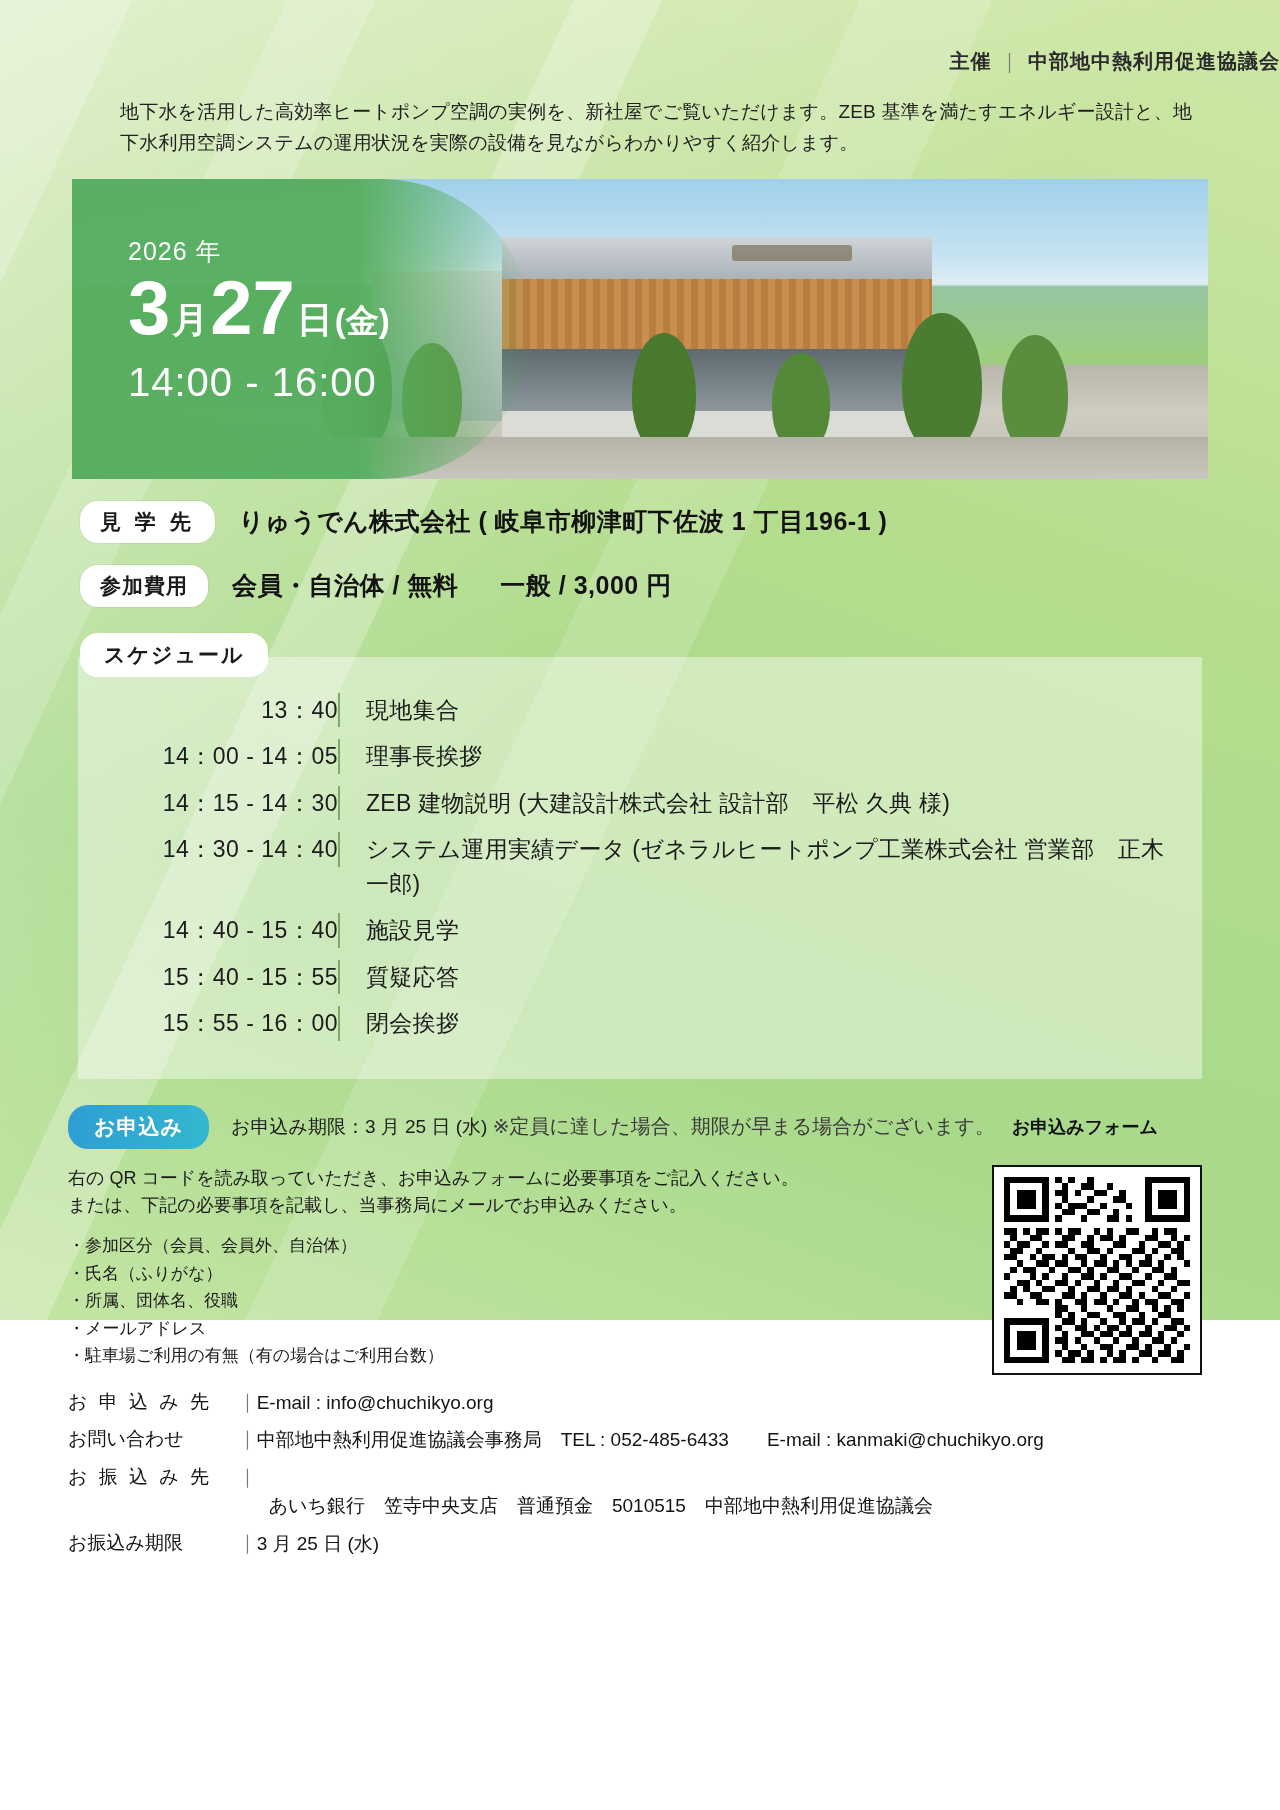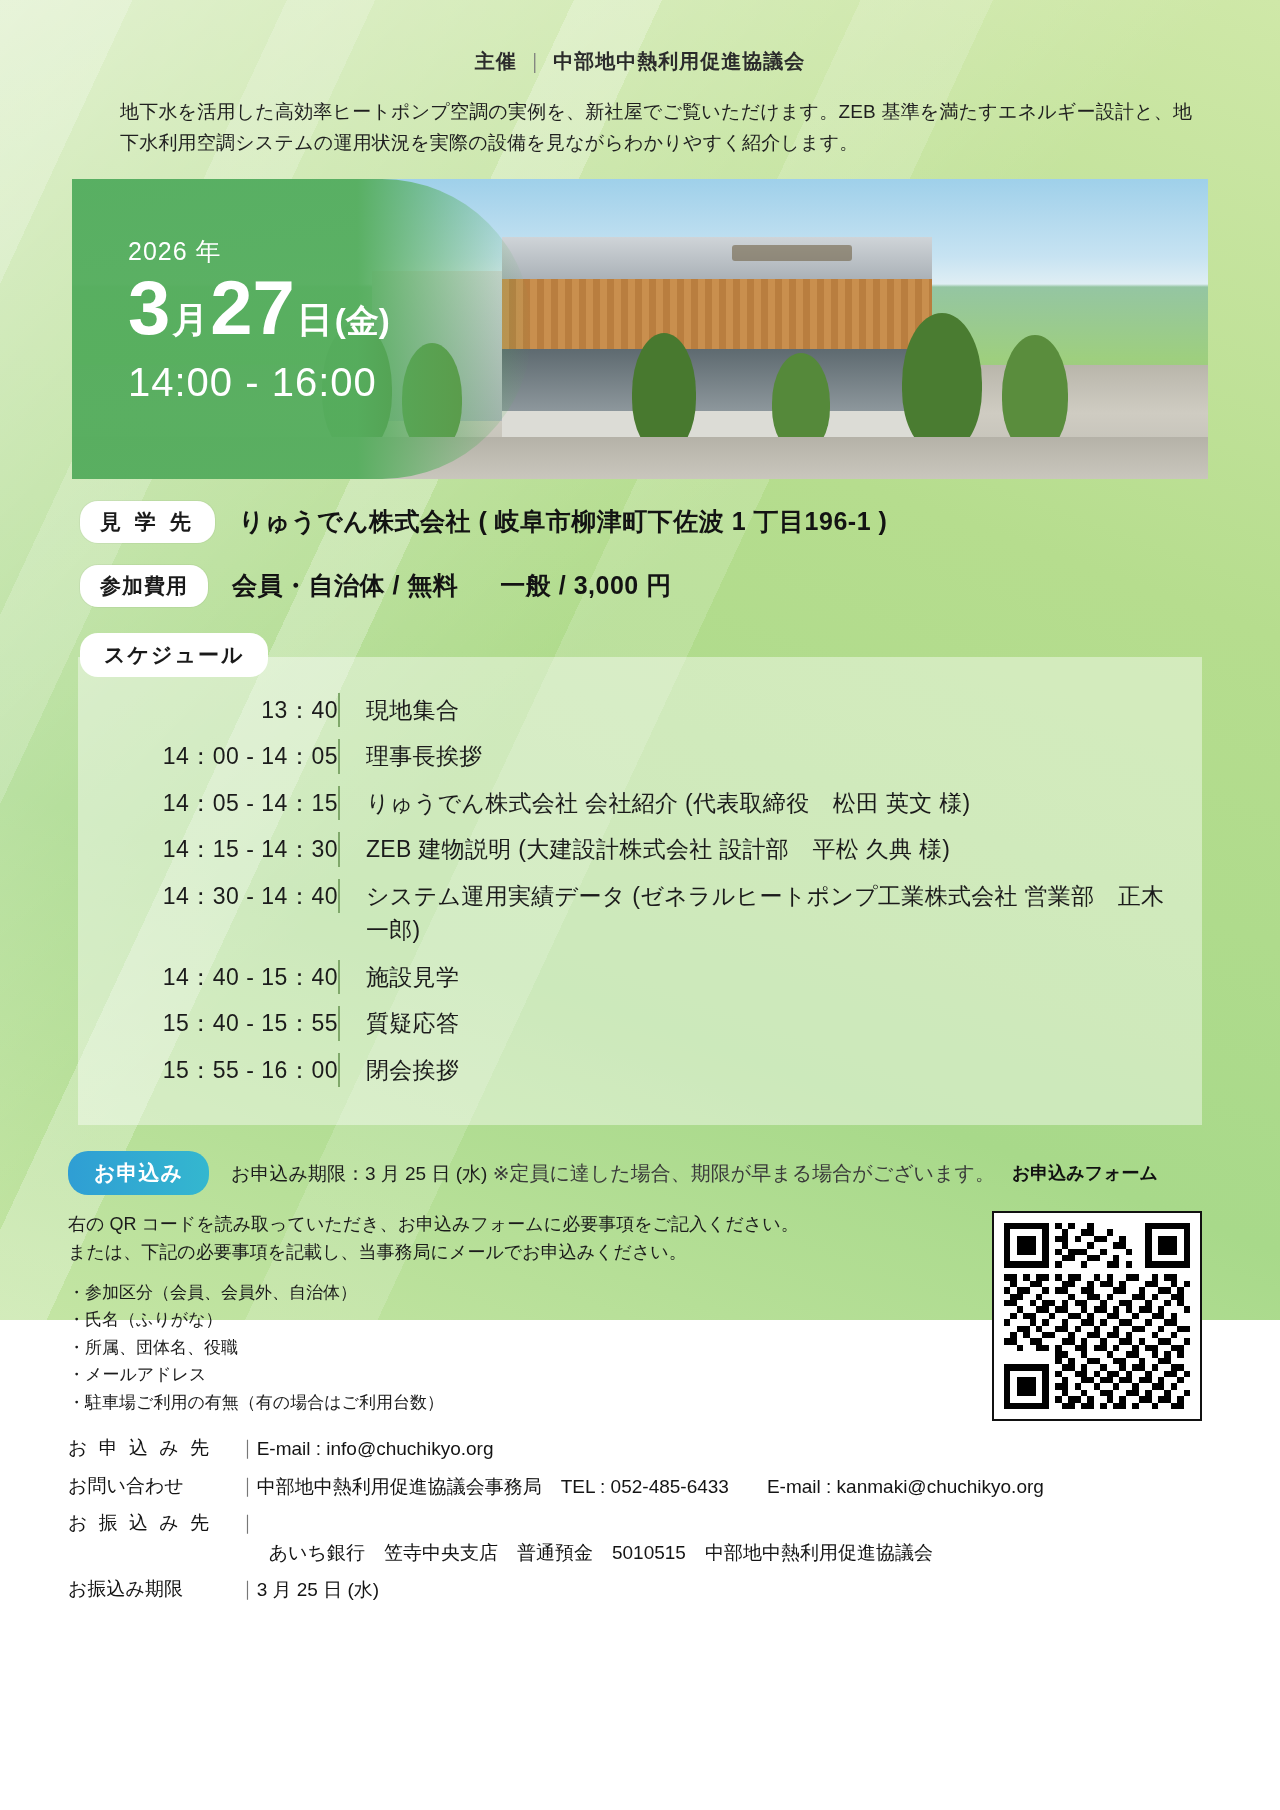--- a/index.html
+++ b/index.html
@@ -29,21 +29,21 @@
   }
   .page::after {
     content:"";
     position:absolute; left:0; right:0; top:1320px; bottom:0;
     background:#ffffff;
   }
   .content { position: relative; z-index: 3; }
 
   
   .host {
-    text-align: center;
+    text-align: right;
     font-size: 20px;
     font-weight: bold;
     color: #2b2b2b;
     letter-spacing: 1px;
     padding-top: 48px;
   }
   .host .sep { color:#7a7a7a; font-weight: normal; margin: 0 8px; }
 
   
   .title-band {
@@ -289,24 +289,20 @@
         <span class="sched-tag">スケジュール</span>
       </div>
       <div class="sched-box">
         <div class="sched-row">
           <div class="sched-time">13：40</div>
           <div class="sched-desc">現地集合</div>
         </div>
         <div class="sched-row">
           <div class="sched-time">14：00 - 14：05</div>
           <div class="sched-desc">理事長挨拶</div>
-        </div>
-        <div class="sched-row">
-          <div class="sched-time">14：05 - 14：15</div>
-          <div class="sched-desc">りゅうでん株式会社 会社紹介 (代表取締役　松田 英文 様)</div>
         </div>
         <div class="sched-row">
           <div class="sched-time">14：15 - 14：30</div>
           <div class="sched-desc">ZEB 建物説明 (大建設計株式会社 設計部　平松 久典 様)</div>
         </div>
         <div class="sched-row">
           <div class="sched-time">14：30 - 14：40</div>
           <div class="sched-desc">システム運用実績データ (ゼネラルヒートポンプ工業株式会社 営業部　正木一郎)</div>
         </div>
         <div class="sched-row">

